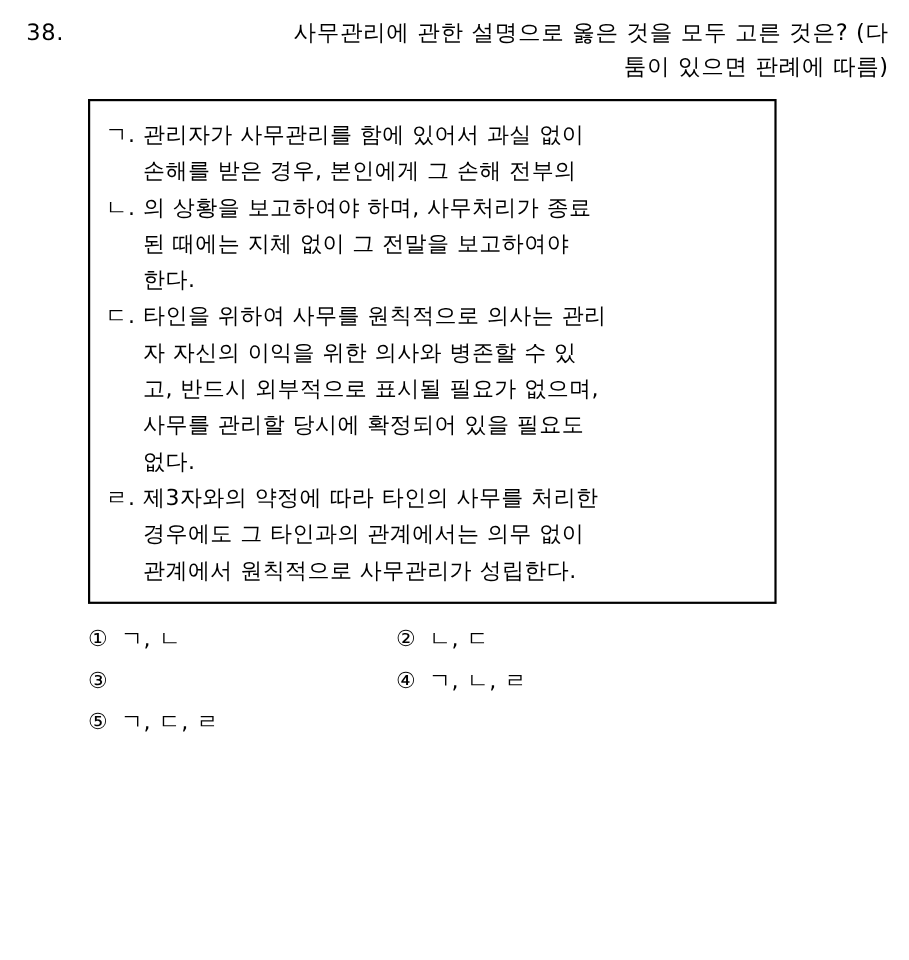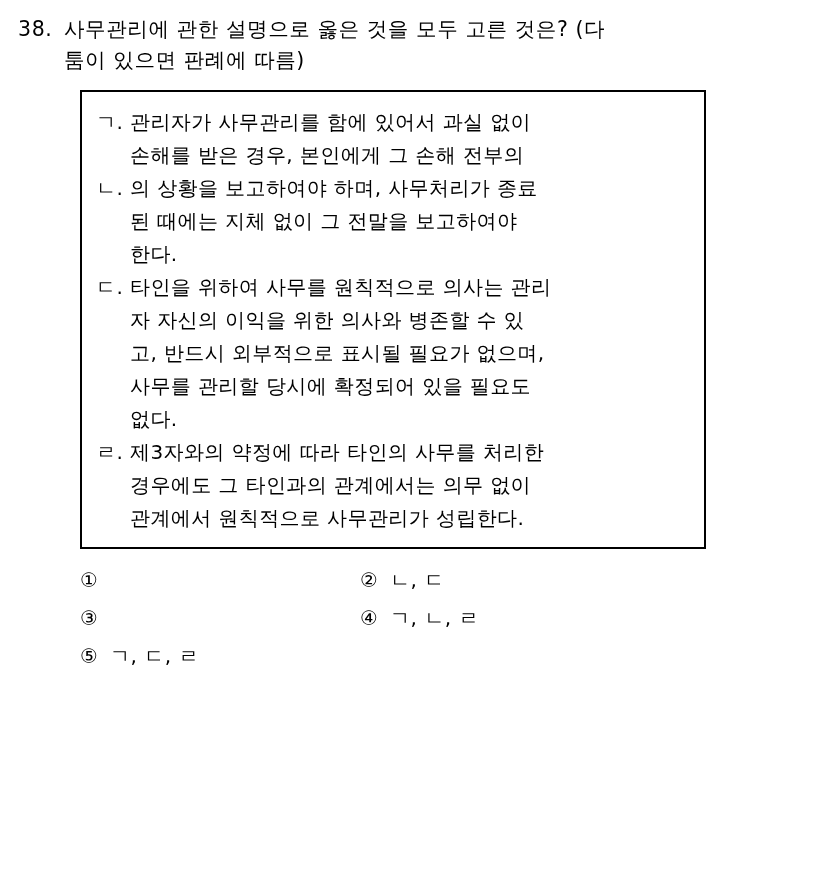--- a/index.html
+++ b/index.html
@@ -26,26 +26,27 @@
   .question {
     display: flex;
     align-items: flex-start;
     font-size: 20.5px;
     line-height: 31px;
     letter-spacing: 0.6px;
   }
   .q-number {
     flex: 0 0 auto;
     width: 46px;
-    text-align: left;
+    text-align: center;
     white-space: nowrap;
   }
   .q-text {
     flex: 1 1 auto;
     max-width: 760px;
+    text-align: right;
   }
   .q-line {
     white-space: pre-wrap;
   }
 
   
   .box {
     position: relative;
     margin: 14px 0 0 62px;
     width: 626px;
@@ -149,20 +150,21 @@
         <div class="stmt-line">경우에도 그 타인과의 관계에서는 의무 없이</div>
         <div class="stmt-line">관계에서 원칙적으로 사무관리가 성립한다.</div>
       </div>
     </div>
 
   </div>
 
   <div class="choices">
     <div class="choice">
       <span class="choice-num">①</span>
+      <span class="choice-text">ㄱ, ㄴ</span>
     </div>
     <div class="choice">
       <span class="choice-num">②</span>
       <span class="choice-text">ㄴ, ㄷ</span>
     </div>
     <div class="choice">
       <span class="choice-num">③</span>
     </div>
     <div class="choice">
       <span class="choice-num">④</span>

